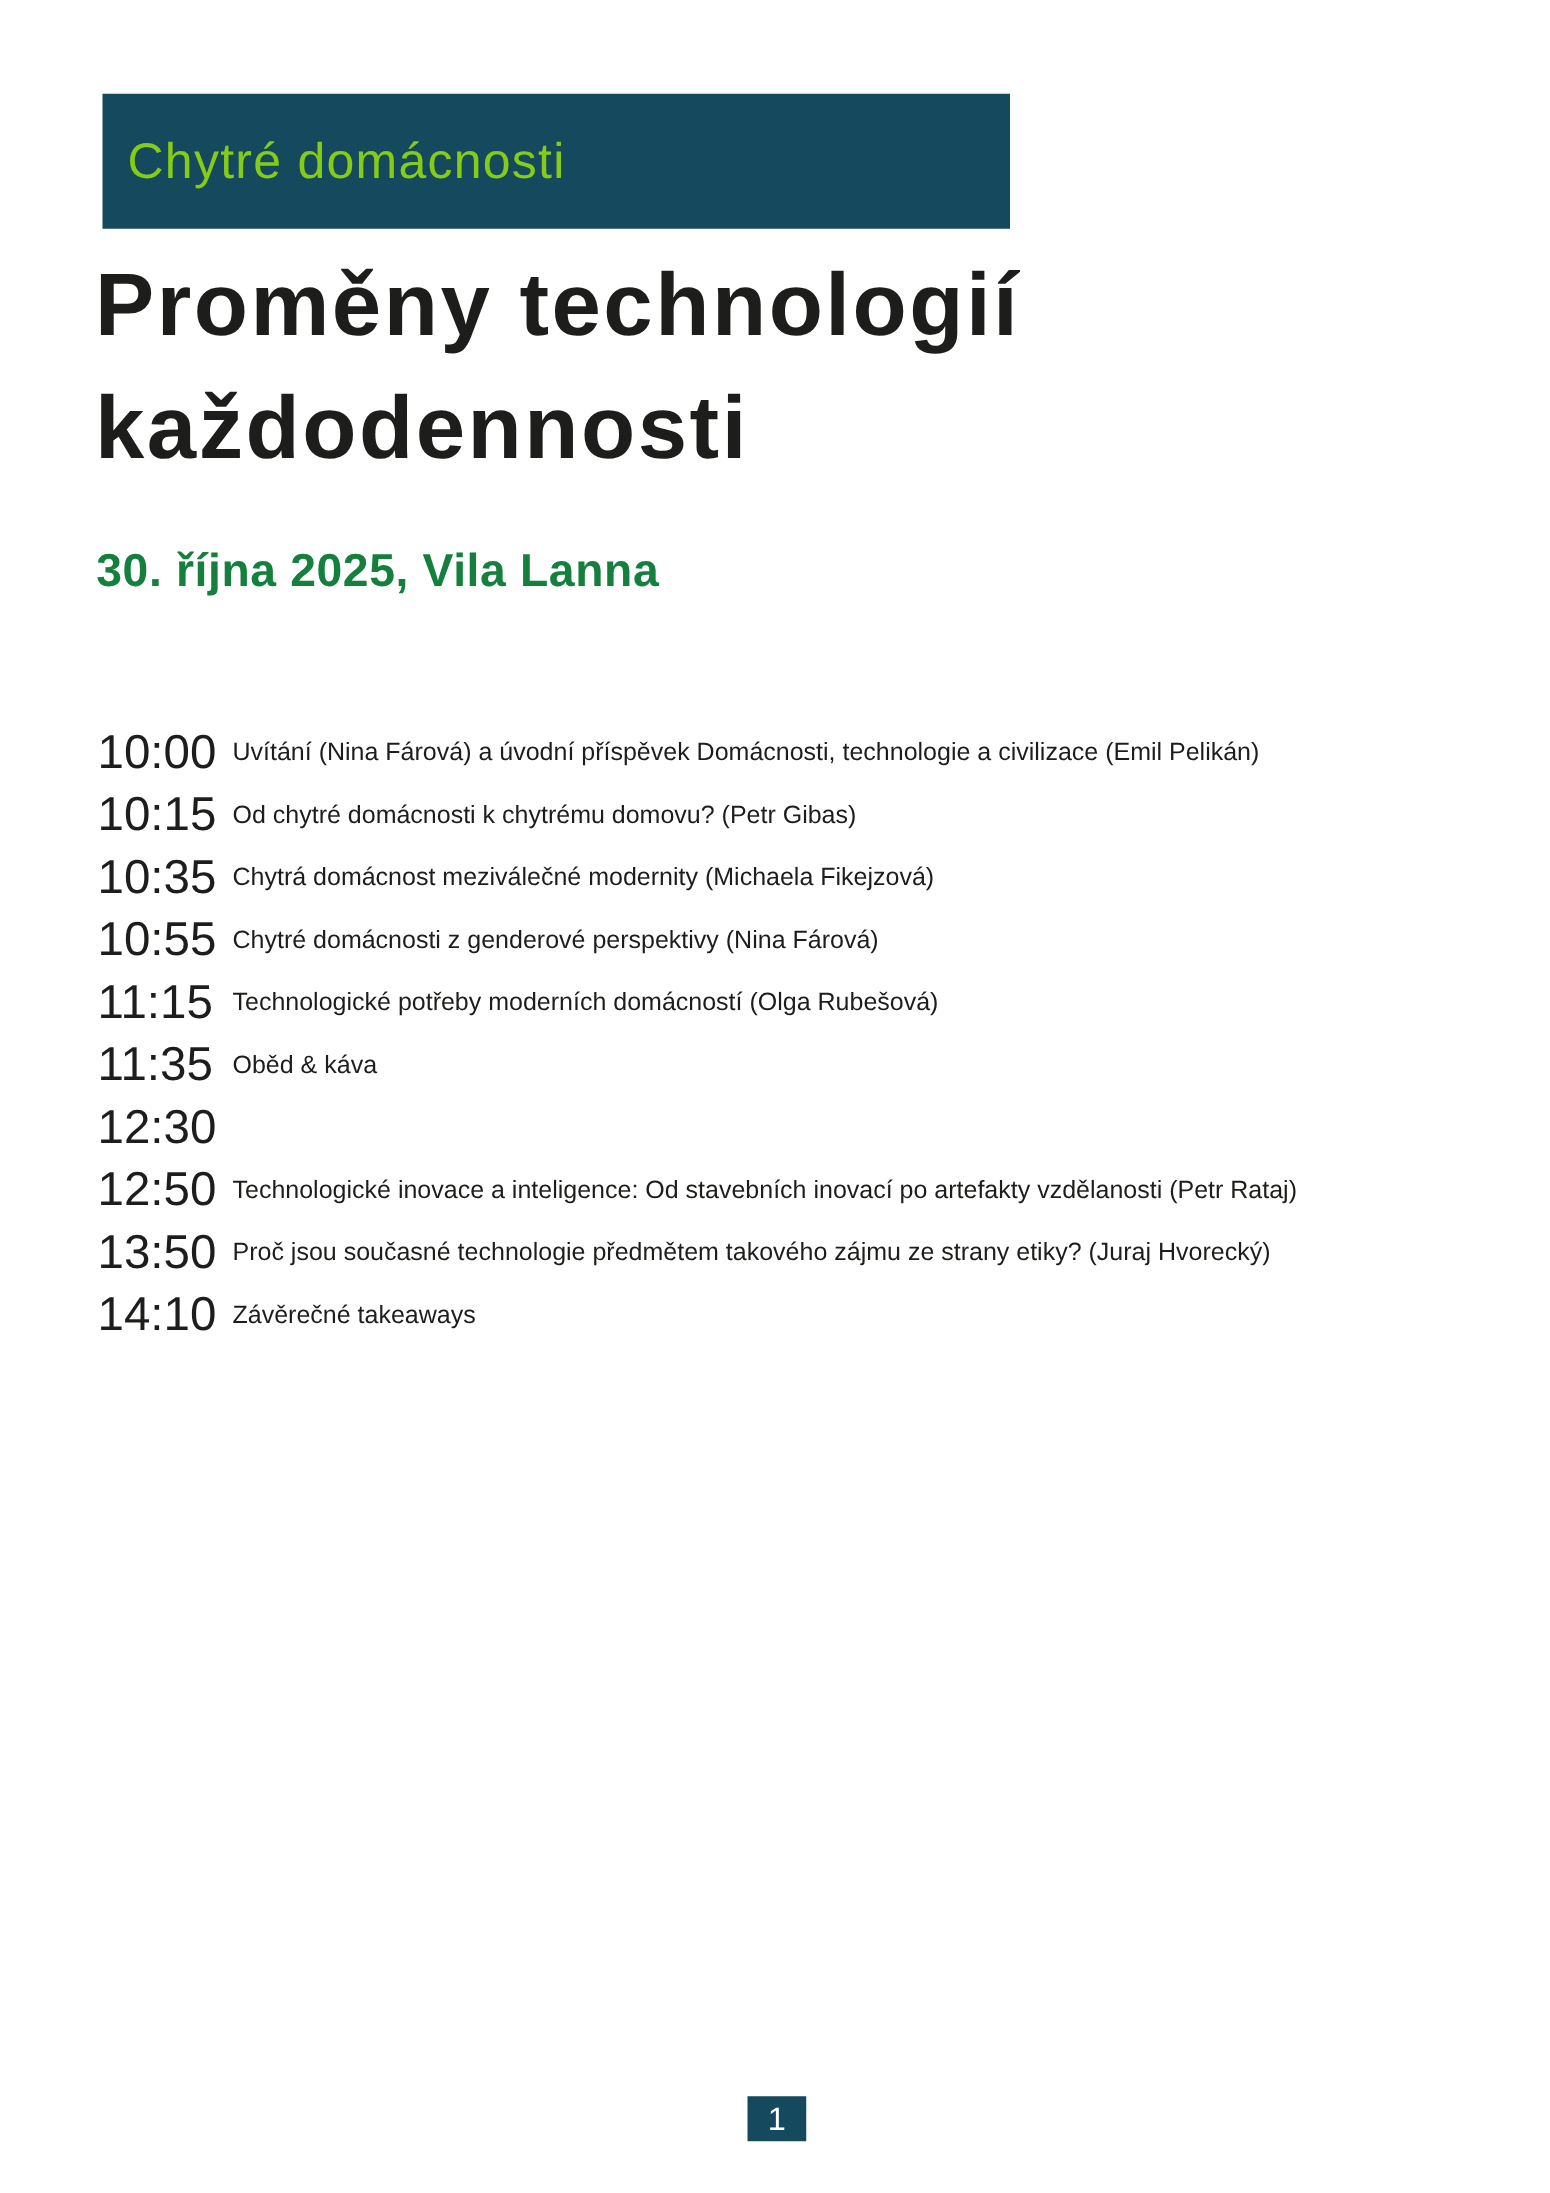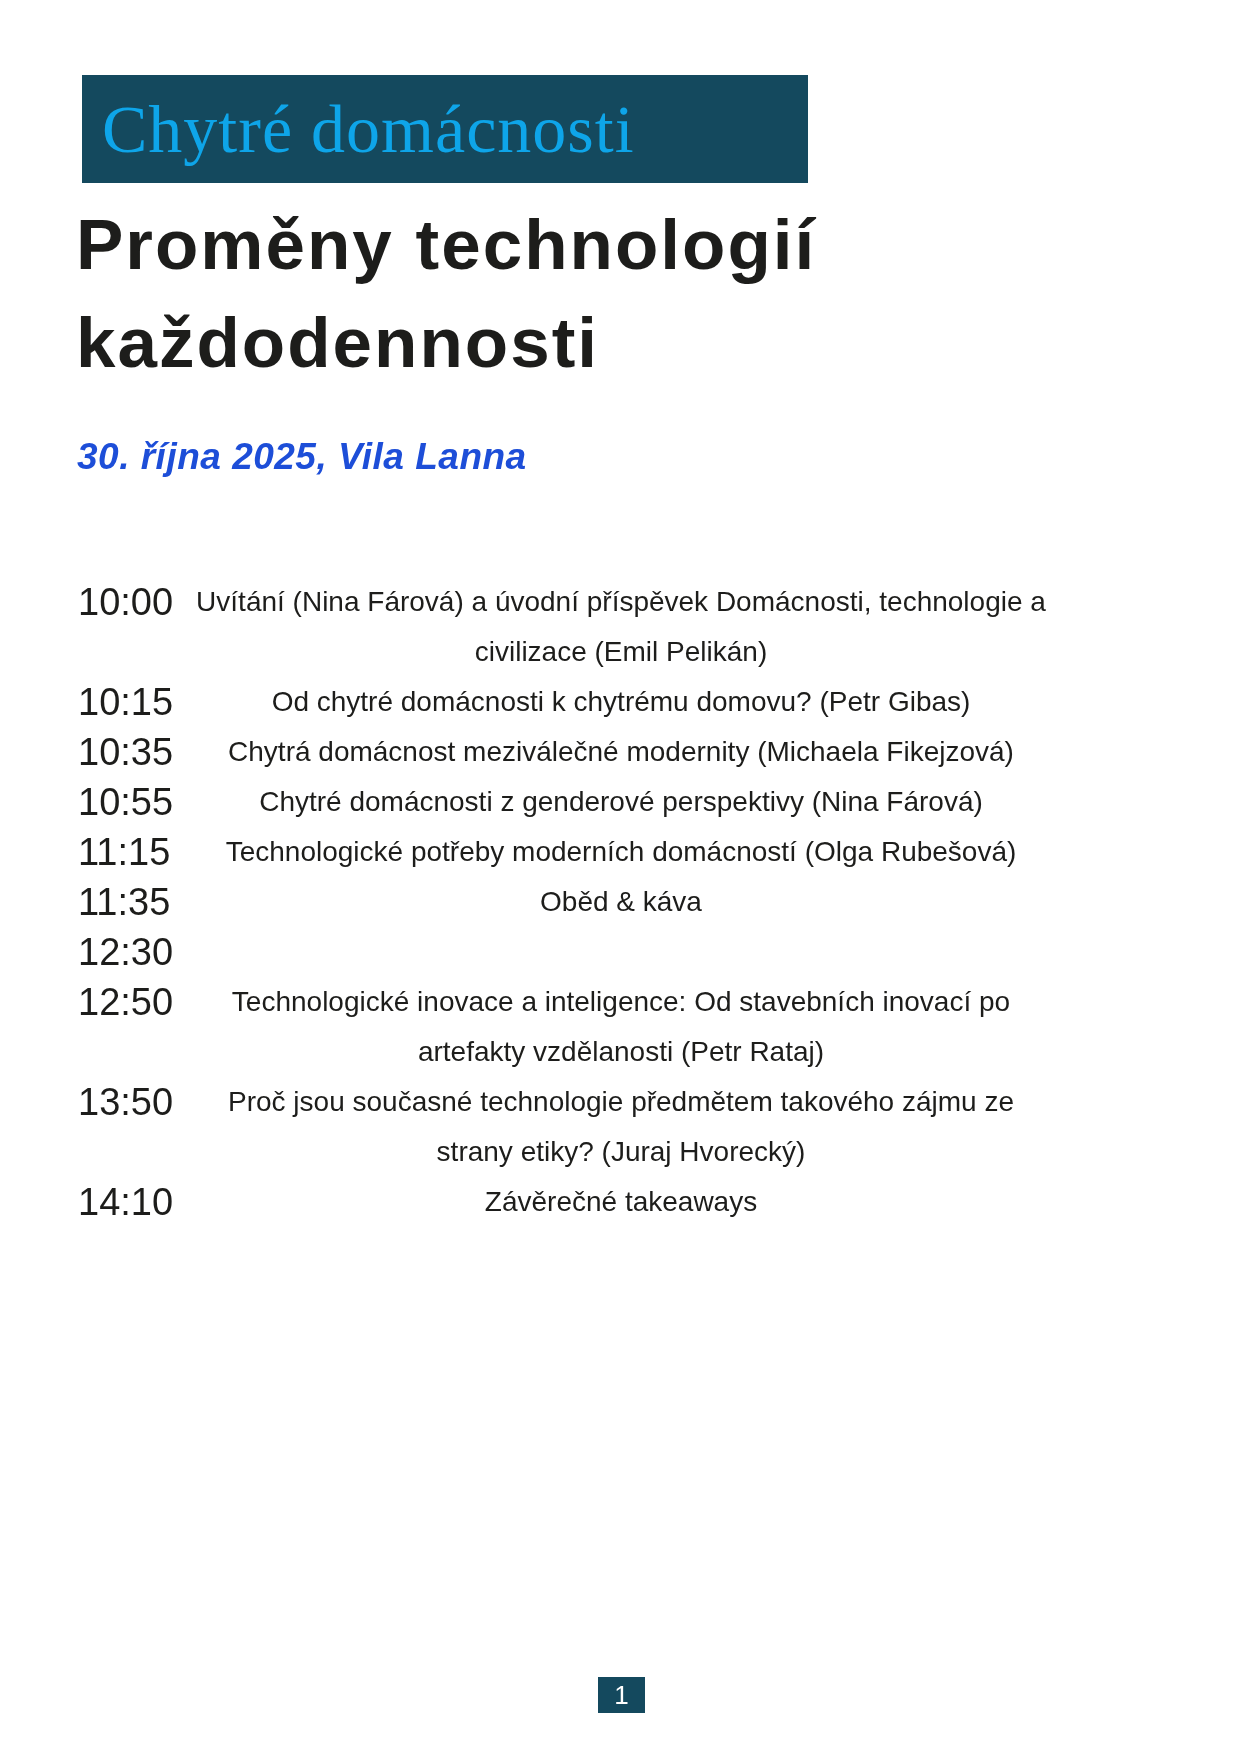--- a/index.html
+++ b/index.html
@@ -8,31 +8,31 @@
     --dot-yellow:#d8d829; --dot-gray:#a7a9ac;
   }
   *{margin:0;padding:0;box-sizing:border-box;}
   html,body{background:#fff;}
   body{font-family:"Liberation Sans",sans-serif;color:var(--ink);}
   .page{position:relative;width:1240px;height:1754px;background:#ffffff;overflow:hidden;margin:0 auto;}
 
   
   .category-banner{position:absolute;left:82px;top:75px;width:726px;height:108px;
     background:var(--teal);display:flex;align-items:center;padding-left:20px;}
-  .category-banner span{color:#0ea5e9;font-size:68px;font-weight:400;letter-spacing:1px;font-family:Liberation Serif, serif;}
+  .category-banner span{color:#84cc16;font-size:40px;font-weight:400;letter-spacing:1px;}
   .page-title{position:absolute;left:76px;top:196px;width:1060px;
     font-size:71px;line-height:98px;font-weight:600;letter-spacing:2px;color:var(--ink);}
   .date-line{position:absolute;left:77px;top:436px;font-size:37px;font-weight:700;
-    font-style:italic;letter-spacing:0.5px;color:#1d4ed8;}
+    letter-spacing:0.5px;color:#15803d;}
 
   
   .schedule{position:absolute;left:78px;top:577px;width:1080px;}
   .sched-row{display:flex;align-items:flex-start;}
   .sched-time{flex:0 0 108px;font-size:38px;line-height:50px;color:var(--ink);}
-  .sched-text{flex:0 0 870px;max-width:870px;font-size:28px;line-height:50px;color:var(--ink);text-align:center;}
+  .sched-text{flex:0 0 870px;max-width:870px;font-size:20px;line-height:50px;color:var(--ink);}
 
   
   .footer{position:absolute;left:0;top:1460px;width:1240px;height:190px;}
   .avcr{position:absolute;left:88px;top:1528px;}
 
   .page-number{position:absolute;left:598px;top:1677px;width:47px;height:36px;
     background:var(--teal);color:#ffffff;display:flex;align-items:center;justify-content:center;
     font-size:26px;}
 </style>
 </head>

